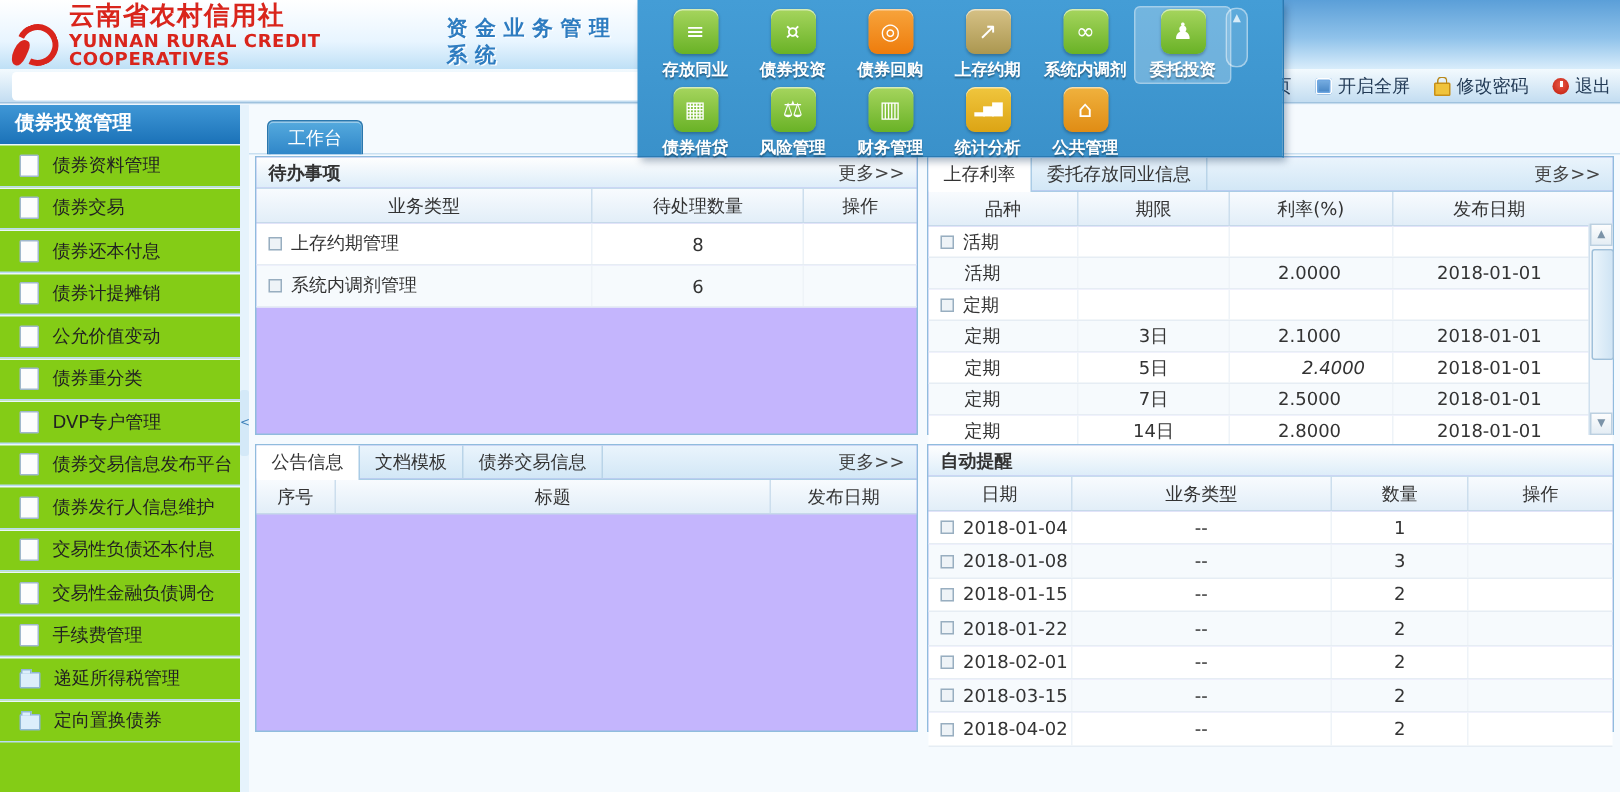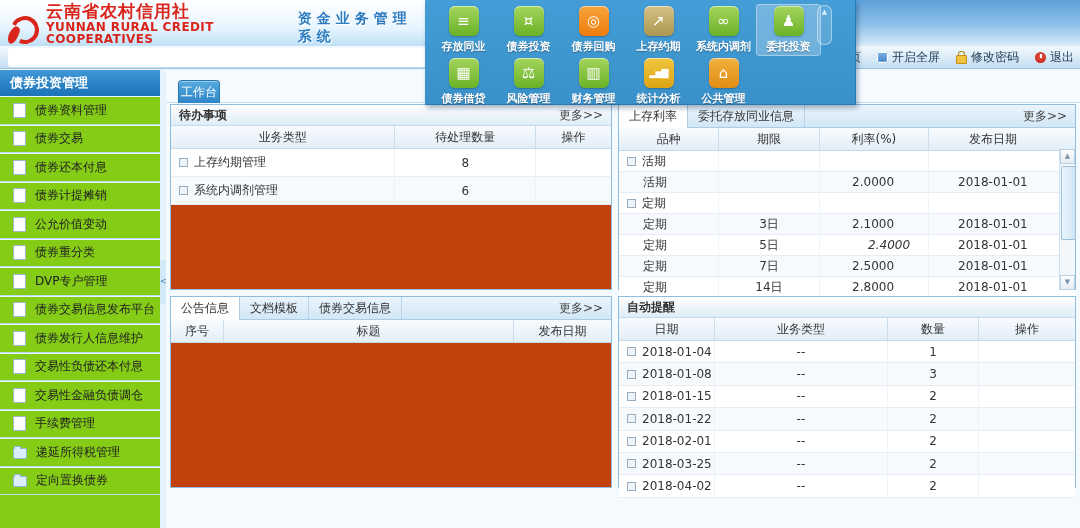--- a/index.html
+++ b/index.html
@@ -69,26 +69,26 @@
     border-bottom:1px solid #b9dcf2;border-top:1px solid #eaf6fd;cursor:pointer;color:#222;}
   .ico-doc{width:11px;height:13px;background:#fdfdfd;border:1px solid #a0b8cc;border-radius:1px;flex:0 0 auto;}
   .ico-folder{width:12px;height:9px;background:#dceefb;border:1px solid #8fb6d4;border-radius:1px;position:relative;margin-top:2px;flex:0 0 auto;}
   .ico-folder::before{content:"";position:absolute;top:-3px;left:0;width:5px;height:2px;background:#dceefb;border:1px solid #8fb6d4;border-bottom:none;}
   .side-divider{position:absolute;left:160px;top:70px;width:6px;height:458px;background:#e6f3fc;}
   .collapse-handle{position:absolute;left:0;top:190px;width:6px;height:44px;background:#d4e9f8;border-radius:2px;
     color:#3a7fb8;font-size:8px;line-height:44px;text-align:center;cursor:pointer;}
 
   
   .main-bg{position:absolute;left:166px;top:70px;width:914px;height:458px;background:#f5fafe;}
-  .workspace-tab{position:absolute;left:178px;top:80px;height:22px;padding:0 2px;line-height:22px;
+  .workspace-tab{position:absolute;left:178px;top:80px;height:22px;padding:0 13px;line-height:22px;
     background:linear-gradient(180deg,#55aade,#2f86c8);border:1px solid #2a77ad;border-bottom:none;
     border-radius:4px 4px 0 0;color:#fff;cursor:pointer;box-shadow:inset 0 1px 0 rgba(255,255,255,.4);text-align:center;}
   .tab-base{position:absolute;left:166px;top:102px;width:914px;height:1px;background:#c9e0f1;}
 
-  .panel{position:absolute;background:#c2410c;border:1px solid #90bcdd;box-sizing:border-box;}
+  .panel{position:absolute;background:#c4b5fd;border:1px solid #90bcdd;box-sizing:border-box;}
   .p-todo{left:170px;top:104px;width:442px;height:186px;}
   .p-rates{left:618px;top:104px;width:458px;height:186px;}
   .p-notice{left:170px;top:296px;width:442px;height:192px;}
   .p-reminder{left:618px;top:296px;width:458px;height:192px;}
 
   .panel-titlebar{height:20px;display:flex;justify-content:space-between;align-items:center;padding:0 8px;
     background:linear-gradient(180deg,#fefefe,#ddedf9);border-bottom:1px solid #c6dcee;}
   .panel-title{font-weight:bold;color:#333;}
   .more-link{color:#444;cursor:pointer;}
 
@@ -508,21 +508,21 @@
             <span>--</span>
           </div>
           <div class="td c" style="width: 20%;">
             <span>2</span>
           </div>
           <div class="td c" style="width: 21%;"></div>
         </div>
         <div class="t-row alt" style="height: 21.4px;">
           <div class="td" style="padding-left: 8px; width: 21%;">
             <span class="sq"></span>
-            <span>2018-03-25</span>
+            <span>2018-03-15</span>
           </div>
           <div class="td c" style="width: 38%;">
             <span>--</span>
           </div>
           <div class="td c" style="width: 20%;">
             <span>2</span>
           </div>
           <div class="td c" style="width: 21%;"></div>
         </div>
         <div class="t-row" style="height: 21.4px;">

